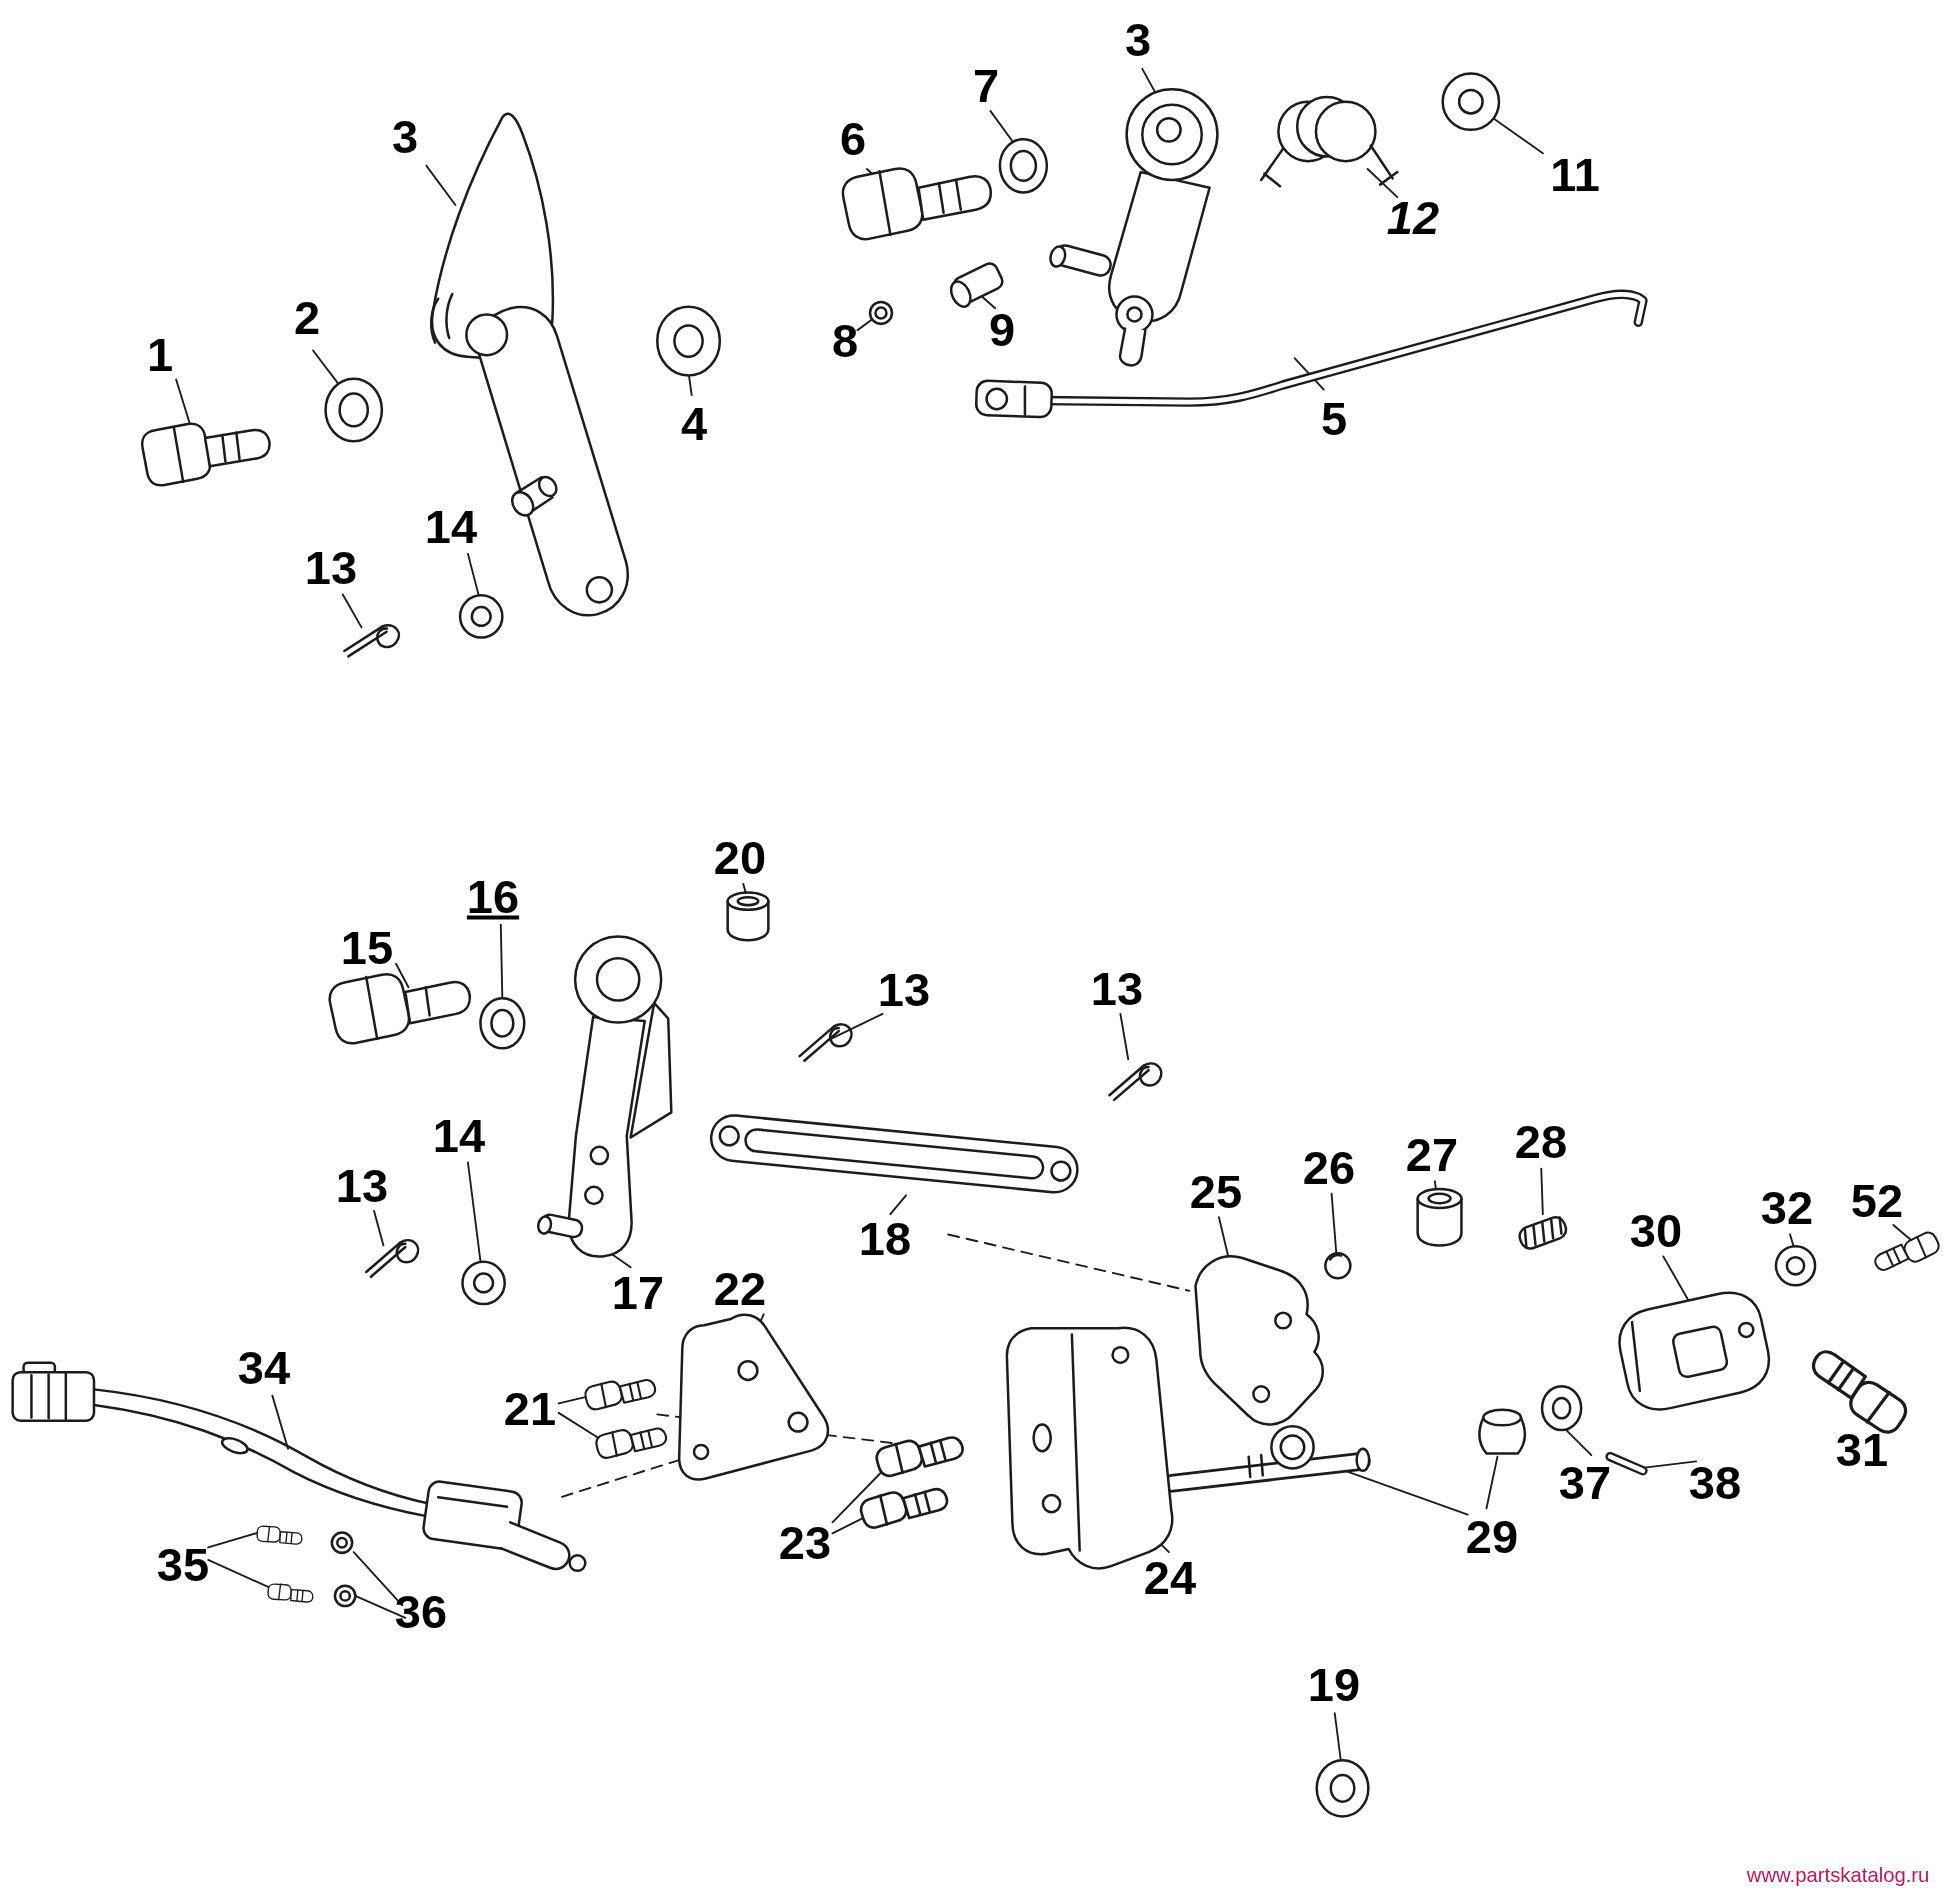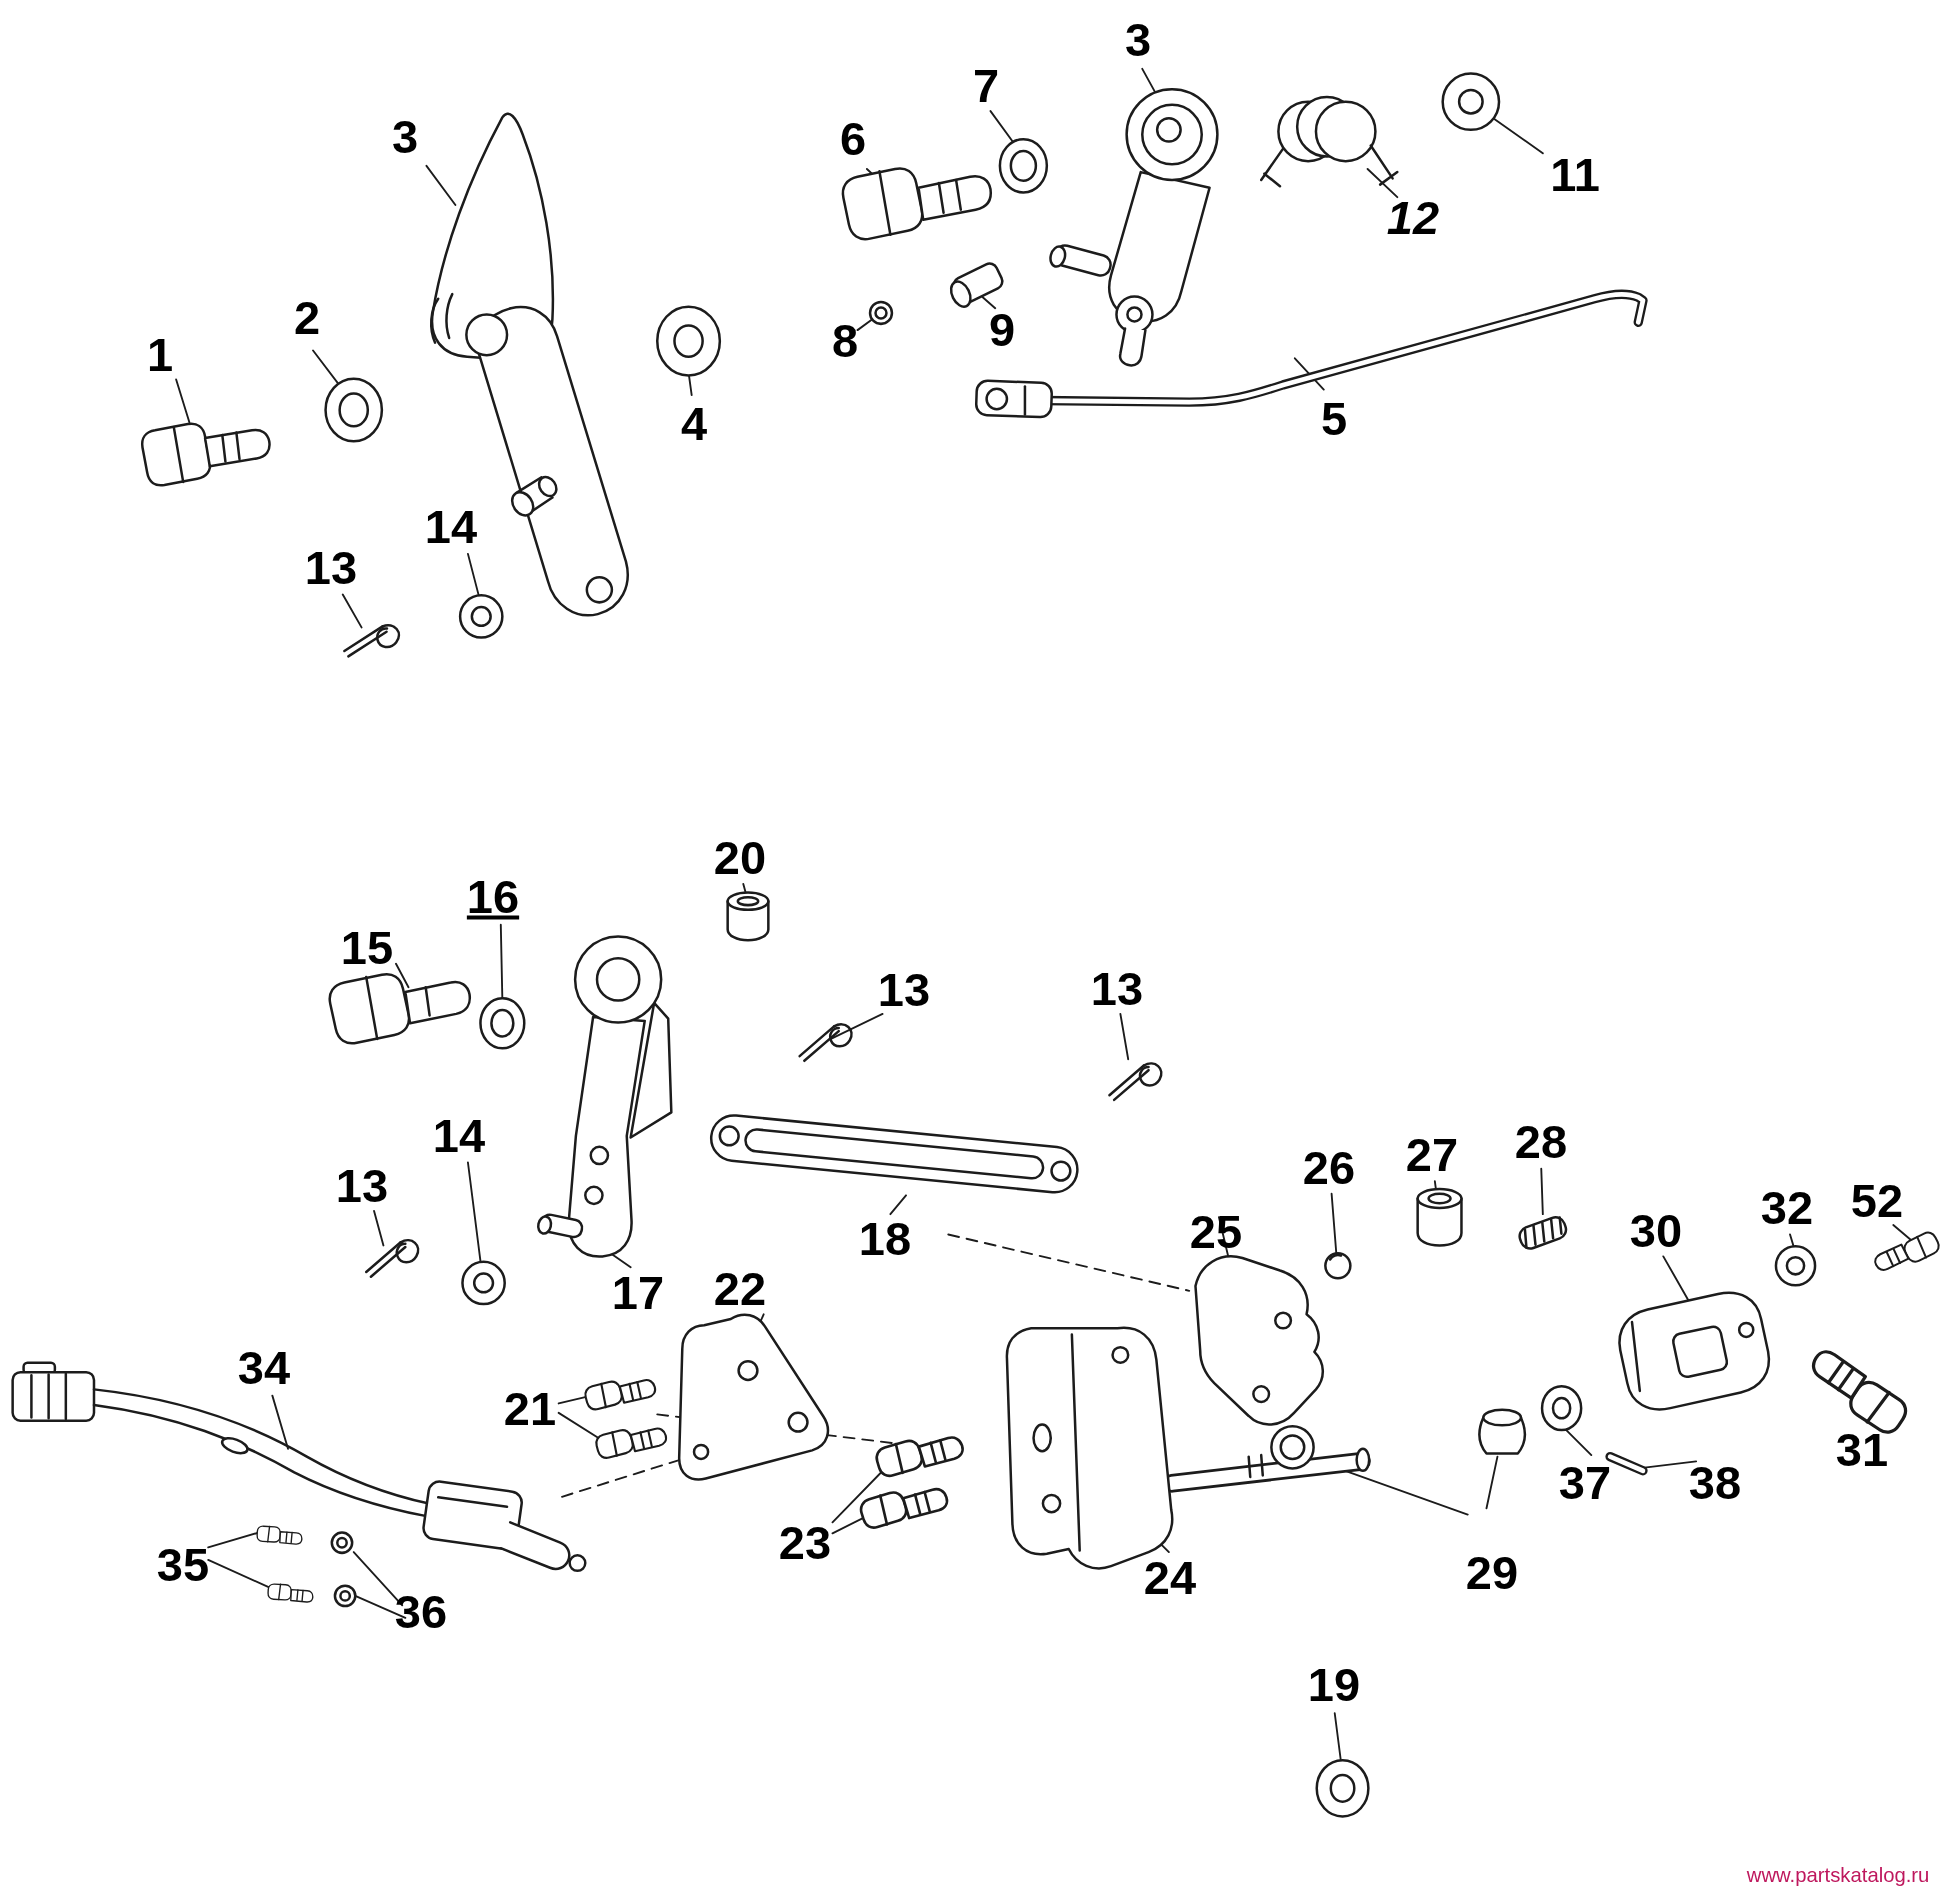--- a/index.html
+++ b/index.html
@@ -341,25 +341,25 @@
       <div class="callout" style="left: 904px; top: 989px;">13</div>
       <div class="callout" style="left: 1117px; top: 988px;">13</div>
       <div class="callout" style="left: 638px; top: 1292px;">17</div>
       <div class="callout" style="left: 885px; top: 1238px;">18</div>
       <div class="callout" style="left: 1334px; top: 1684px;">19</div>
       <div class="callout" style="left: 740px; top: 857px;">20</div>
       <div class="callout" style="left: 530px; top: 1408px;">21</div>
       <div class="callout" style="left: 740px; top: 1288px;">22</div>
       <div class="callout" style="left: 805px; top: 1542px;">23</div>
       <div class="callout" style="left: 1170px; top: 1577px;">24</div>
-      <div class="callout" style="left: 1216px; top: 1191px; margin-top: 40px;">25</div>
+      <div class="callout" style="left: 1216px; top: 1191px;">25</div>
       <div class="callout" style="left: 1329px; top: 1167px;">26</div>
       <div class="callout" style="left: 1432px; top: 1154px;">27</div>
       <div class="callout" style="left: 1541px; top: 1141px;">28</div>
-      <div class="callout" style="left: 1492px; top: 1536px; margin-top: 36px;">29</div>
+      <div class="callout" style="left: 1492px; top: 1536px;">29</div>
       <div class="callout" style="left: 1656px; top: 1230px;">30</div>
       <div class="callout" style="left: 1862px; top: 1449px;">31</div>
       <div class="callout" style="left: 1787px; top: 1207px;">32</div>
       <div class="callout" style="left: 1877px; top: 1200px;">52</div>
       <div class="callout" style="left: 264px; top: 1367px;">34</div>
       <div class="callout" style="left: 183px; top: 1564px;">35</div>
       <div class="callout" style="left: 421px; top: 1611px;">36</div>
       <div class="callout" style="left: 1585px; top: 1482px;">37</div>
       <div class="callout" style="left: 1715px; top: 1482px;">38</div>
     </div>

